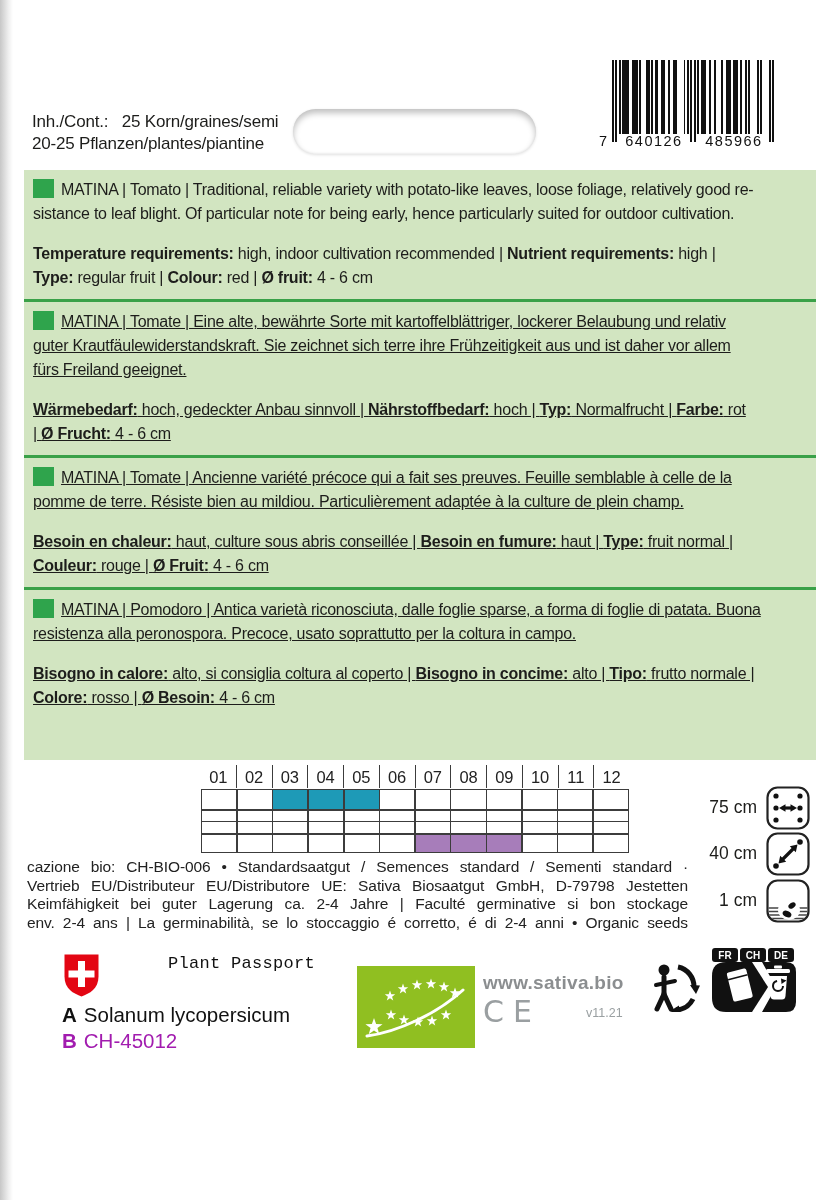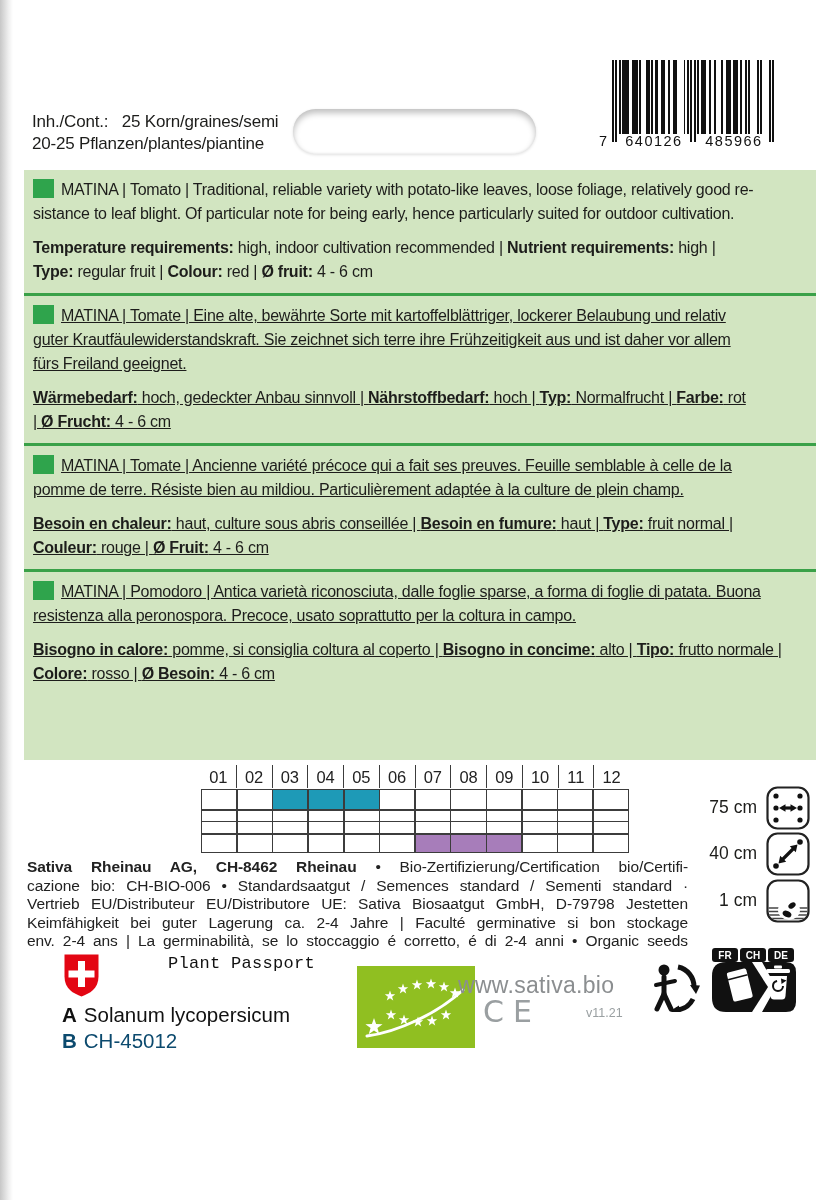--- a/index.html
+++ b/index.html
@@ -22,44 +22,44 @@
   .bdigits span{position:absolute;top:73px;font-size:14.5px;letter-spacing:1.5px;color:#111;}
   .bd0{left:-13px;}
   .bd1{left:6px;width:72px;text-align:center;}
   .bd2{left:86px;width:72px;text-align:center;}
   
   .panel{position:absolute;left:24px;top:170px;width:792px;height:590px;background:#d2e5c1;box-sizing:border-box;}
   .block{padding:8px 8px 9px 9px;font-size:16px;line-height:24px;letter-spacing:-0.25px;}
   .block.sep{border-top:3px solid #3aa148;text-decoration:underline;}
   .ln{white-space:nowrap;}
   .bullet{display:inline-block;width:21px;height:19px;background:#2fa44c;margin-right:7px;vertical-align:-3px;}
-  .specs{margin-top:10px;}
+  .specs{margin-top:16px;}
   
   .months{position:absolute;left:201px;top:765px;width:428px;height:23px;display:flex;}
   .mcell{flex:1;text-align:center;font-size:16.5px;line-height:24px;color:#222;}
   .mcell + .mcell{border-left:1.5px solid #3c3c3c;}
   .grid{position:absolute;left:201px;top:789px;width:428px;display:grid;
         grid-template-columns:repeat(12,1fr);gap:1.5px;background:#3c3c3c;
         border:1.5px solid #3c3c3c;box-sizing:border-box;}
   .gcell{background:#fff;}
   
   .splabel{position:absolute;left:660px;width:97px;text-align:right;font-size:17.5px;color:#1d1d1b;}
   .spicon{position:absolute;left:766px;}
   
   .company{position:absolute;left:27px;top:858px;width:661px;font-size:15.5px;line-height:18.6px;letter-spacing:-0.1px;color:#222;}
   .cln{text-align:justify;text-align-last:justify;}
   
   .shield{position:absolute;left:63px;top:953px;}
   .passport-title{position:absolute;left:168px;top:954px;font-size:17px;letter-spacing:0.3px;color:#111;font-family:Liberation Mono, monospace;}
   .lineA{position:absolute;left:62px;top:1003px;font-size:20.5px;color:#111;}
-  .lineB{position:absolute;left:62px;top:1029px;font-size:20.5px;color:#0c4a6e;}
+  .lineB{position:absolute;left:62px;top:1029px;font-size:20.5px;color:#a21caf;}
   .plabel{font-weight:bold;margin-right:7px;}
   
   .eulogo{position:absolute;left:357px;top:966px;}
-  .website{position:absolute;left:458px;top:972px;font-size:23px;font-weight:normal;color:#8b8e90;letter-spacing:0.3px;}
+  .website{position:absolute;left:483px;top:972px;font-size:19px;font-weight:bold;color:#8b8e90;letter-spacing:0.3px;}
   .ce{position:absolute;left:483px;top:994px;font-size:30px;color:#9a9fa1;letter-spacing:9px;font-family:"DejaVu Sans",sans-serif;}
   .version{position:absolute;left:586px;top:1006px;font-size:12.5px;color:#9aa0a2;}
   .triman{position:absolute;left:650px;top:960px;}
   .bins{position:absolute;left:702px;top:946px;}
 </style>
 </head>
 <body>
 
 <div class="page">
   <div class="edge-left"></div>
@@ -144,21 +144,21 @@
             <div class="ln"><span class="b">Besoin en chaleur:</span><span> haut, culture sous abris conseillée | </span><span class="b">Besoin en fumure:</span><span> haut | </span><span class="b">Type:</span><span> fruit normal |</span></div>
             <div class="ln"><span class="b">Couleur:</span><span> rouge | </span><span class="b">Ø Fruit:</span><span> 4 - 6 cm</span></div>
           </div>
         </div>
         <div class="block sep">
           <div class="para">
             <div class="ln"><span class="bullet"></span>MATINA | Pomodoro | Antica varietà riconosciuta, dalle foglie sparse, a forma di foglie di patata. Buona</div>
             <div class="ln">resistenza alla peronospora. Precoce, usato soprattutto per la coltura in campo.</div>
           </div>
           <div class="specs">
-            <div class="ln"><span class="b">Bisogno in calore:</span><span> pomme, si consiglia coltura al coperto | </span><span class="b">Bisogno in concime:</span><span> alto | </span><span class="b">Tipo:</span><span> frutto normale |</span></div>
+            <div class="ln"><span class="b">Bisogno in calore:</span><span> alto, si consiglia coltura al coperto | </span><span class="b">Bisogno in concime:</span><span> alto | </span><span class="b">Tipo:</span><span> frutto normale |</span></div>
             <div class="ln"><span class="b">Colore:</span><span> rosso | </span><span class="b">Ø Besoin:</span><span> 4 - 6 cm</span></div>
           </div>
         </div>
       </div>
   </div>
 
   <div class="months">
       <div class="mcell">01</div>
       <div class="mcell">02</div>
       <div class="mcell">03</div>
@@ -258,21 +258,20 @@
         <line x1="2" y1="32.5" x2="42" y2="32.5"></line>
       <line x1="2" y1="36" x2="42" y2="36"></line>
         <line x1="2" y1="39.5" x2="42" y2="39.5"></line>
     </g>
     <ellipse cx="23" cy="31" rx="11" ry="10" fill="#fff"></ellipse>
     <ellipse cx="26" cy="26.5" rx="4" ry="2.6" fill="#111" transform="rotate(-35 26 26.5)"></ellipse>
     <ellipse cx="21" cy="35" rx="4.6" ry="3" fill="#111" transform="rotate(25 21 35)"></ellipse>
   </svg>
 
   <div class="company">
-      <div class="cln"><span class="b">Sativa Rheinau AG, CH-8462 Rheinau</span><span> • Bio-Zertifizierung/Certification bio/Certifi-</span></div>
       <div class="cln"><span>cazione bio: CH-BIO-006 • Standardsaatgut / Semences standard / Sementi standard ·</span></div>
       <div class="cln"><span>Vertrieb EU/Distributeur EU/Distributore UE: Sativa Biosaatgut GmbH, D-79798 Jestetten</span></div>
       <div class="cln"><span>Keimfähigkeit bei guter Lagerung ca. 2-4 Jahre | Faculté germinative si bon stockage</span></div>
       <div class="cln"><span>env. 2-4 ans | La germinabilità, se lo stoccaggio é corretto, é di 2-4 anni • Organic seeds</span></div>
     </div>
 
   <svg class="shield" width="37" height="45" viewBox="0 0 37 45">
     <path d="M1.5,1.5 h34 v22 c0,12.5 -9,17 -17,20 c-8,-3 -17,-7.5 -17,-20 z" fill="#e30613"></path>
     <rect x="15" y="8" width="7" height="26" fill="#fff"></rect>
     <rect x="5.5" y="17.5" width="26" height="7" fill="#fff"></rect>

